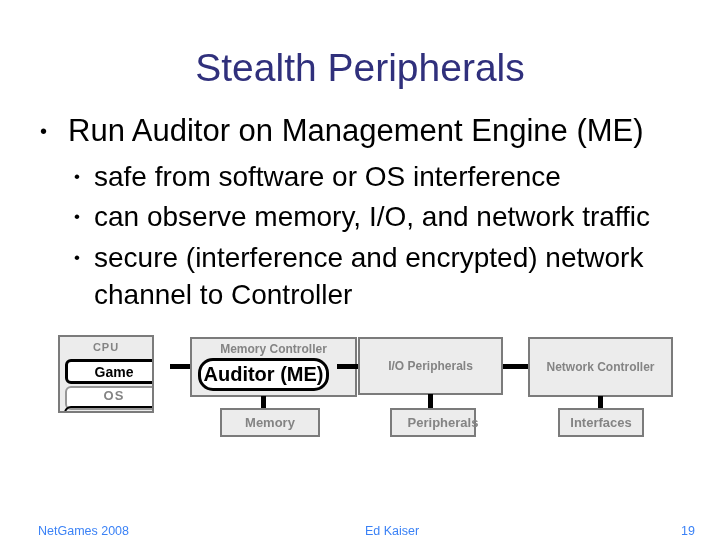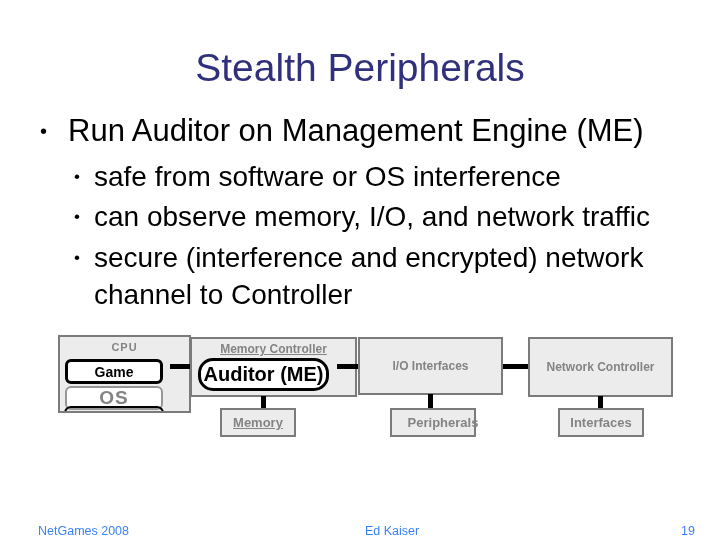--- a/index.html
+++ b/index.html
@@ -59,57 +59,57 @@
     border: 2px solid #7B7B7B;
     box-sizing: border-box;
     color: #848484;
     font-weight: bold;
   }
   .center-label {
     display: flex; align-items: center; justify-content: center;
     text-align: center;
   }
 
-  .cpu-box { left: 58px; top: 335px; width: 133px; height: 78px; overflow: hidden; }
+  .cpu-box { left: 58px; top: 335px; width: 96px; height: 78px; overflow: hidden; }
   .cpu-title { margin-top: 4px; text-align: center; font-size: 11px; letter-spacing: 1px; }
   .game-box {
     position: absolute; left: 5px; top: 22px; width: 98px; height: 25px;
     background: #ffffff; border: 3px solid #000000; border-radius: 6px;
     box-sizing: border-box;
     display: flex; align-items: center; justify-content: center;
     font-size: 14px; color: #000000; font-weight: bold;
   }
   .os-box {
     position: absolute; left: 5px; top: 49px; width: 98px; height: 24px;
     background: #ffffff; border: 2px solid #979797; border-radius: 6px;
     box-sizing: border-box;
-    display: flex; align-items: center; justify-content: center;
-    font-size: 19px; color: #848484; letter-spacing: 1px; font-weight: bold;
+    display: flex; justify-content: center;
+    font-size: 13px; color: #848484; letter-spacing: 1px; font-weight: bold;
   }
   .stacked-edge {
     position: absolute; left: 4px; top: 69px; width: 100px; height: 14px;
     border: 2px solid #000000; border-radius: 7px;
     box-sizing: border-box; background: transparent;
   }
 
-  .mc-box { left: 190px; top: 337px; width: 167px; height: 60px; text-decoration: underline; }
+  .mc-box { left: 190px; top: 337px; width: 167px; height: 60px; }
   .mc-title { margin-top: 3px; text-align: center; font-size: 12px; }
   .auditor-box {
     position: absolute; left: 6px; top: 19px; width: 131px; height: 33px;
     background: #ffffff; border: 3px solid #000000; border-radius: 15px;
     box-sizing: border-box;
     display: flex; align-items: center; justify-content: center;
     font-size: 20px; color: #000000; font-weight: bold;
   }
 
   .io-box { left: 358px; top: 337px; width: 145px; height: 58px; font-size: 12px; }
   .nc-box { left: 528px; top: 337px; width: 145px; height: 60px; font-size: 12px; }
 
   .attached-box { font-size: 13px; height: 29px; top: 408px; }
-  .memory-box      { left: 220px; width: 76px; text-decoration: underline; }
+  .memory-box      { left: 220px; width: 100px; }
   .peripherals-box { left: 390px; width: 86px; padding-left: 20px; }
   .interfaces-box  { left: 558px; width: 86px; }
 
   .conn { position: absolute; background: #000000; }
   .conn-cpu-mc  { left: 170px; top: 364px; width: 20px; height: 5px; }
   .conn-mc-io   { left: 337px; top: 364px; width: 21px; height: 5px; }
   .conn-io-nc   { left: 503px; top: 364px; width: 25px; height: 5px; }
   .conn-mc-mem  { left: 261px; top: 396px; width: 5px; height: 12px; }
   .conn-io-per  { left: 428px; top: 394px; width: 5px; height: 14px; }
   .conn-nc-int  { left: 598px; top: 396px; width: 5px; height: 12px; }
@@ -164,21 +164,21 @@
   </div>
 
   <div class="gbox mc-box">
     <div class="mc-title">Memory Controller</div>
     <div class="auditor-box">
       <span>Auditor (ME)</span>
     </div>
   </div>
 
   <div class="gbox io-box center-label">
-    <span>I/O Interfaces</span>
+    <span>I/O Peripherals</span>
   </div>
 
   <div class="gbox nc-box center-label">
     <span>Network Controller</span>
   </div>
 
   <div class="gbox attached-box memory-box center-label">
     <span>Memory</span>
   </div>
 

